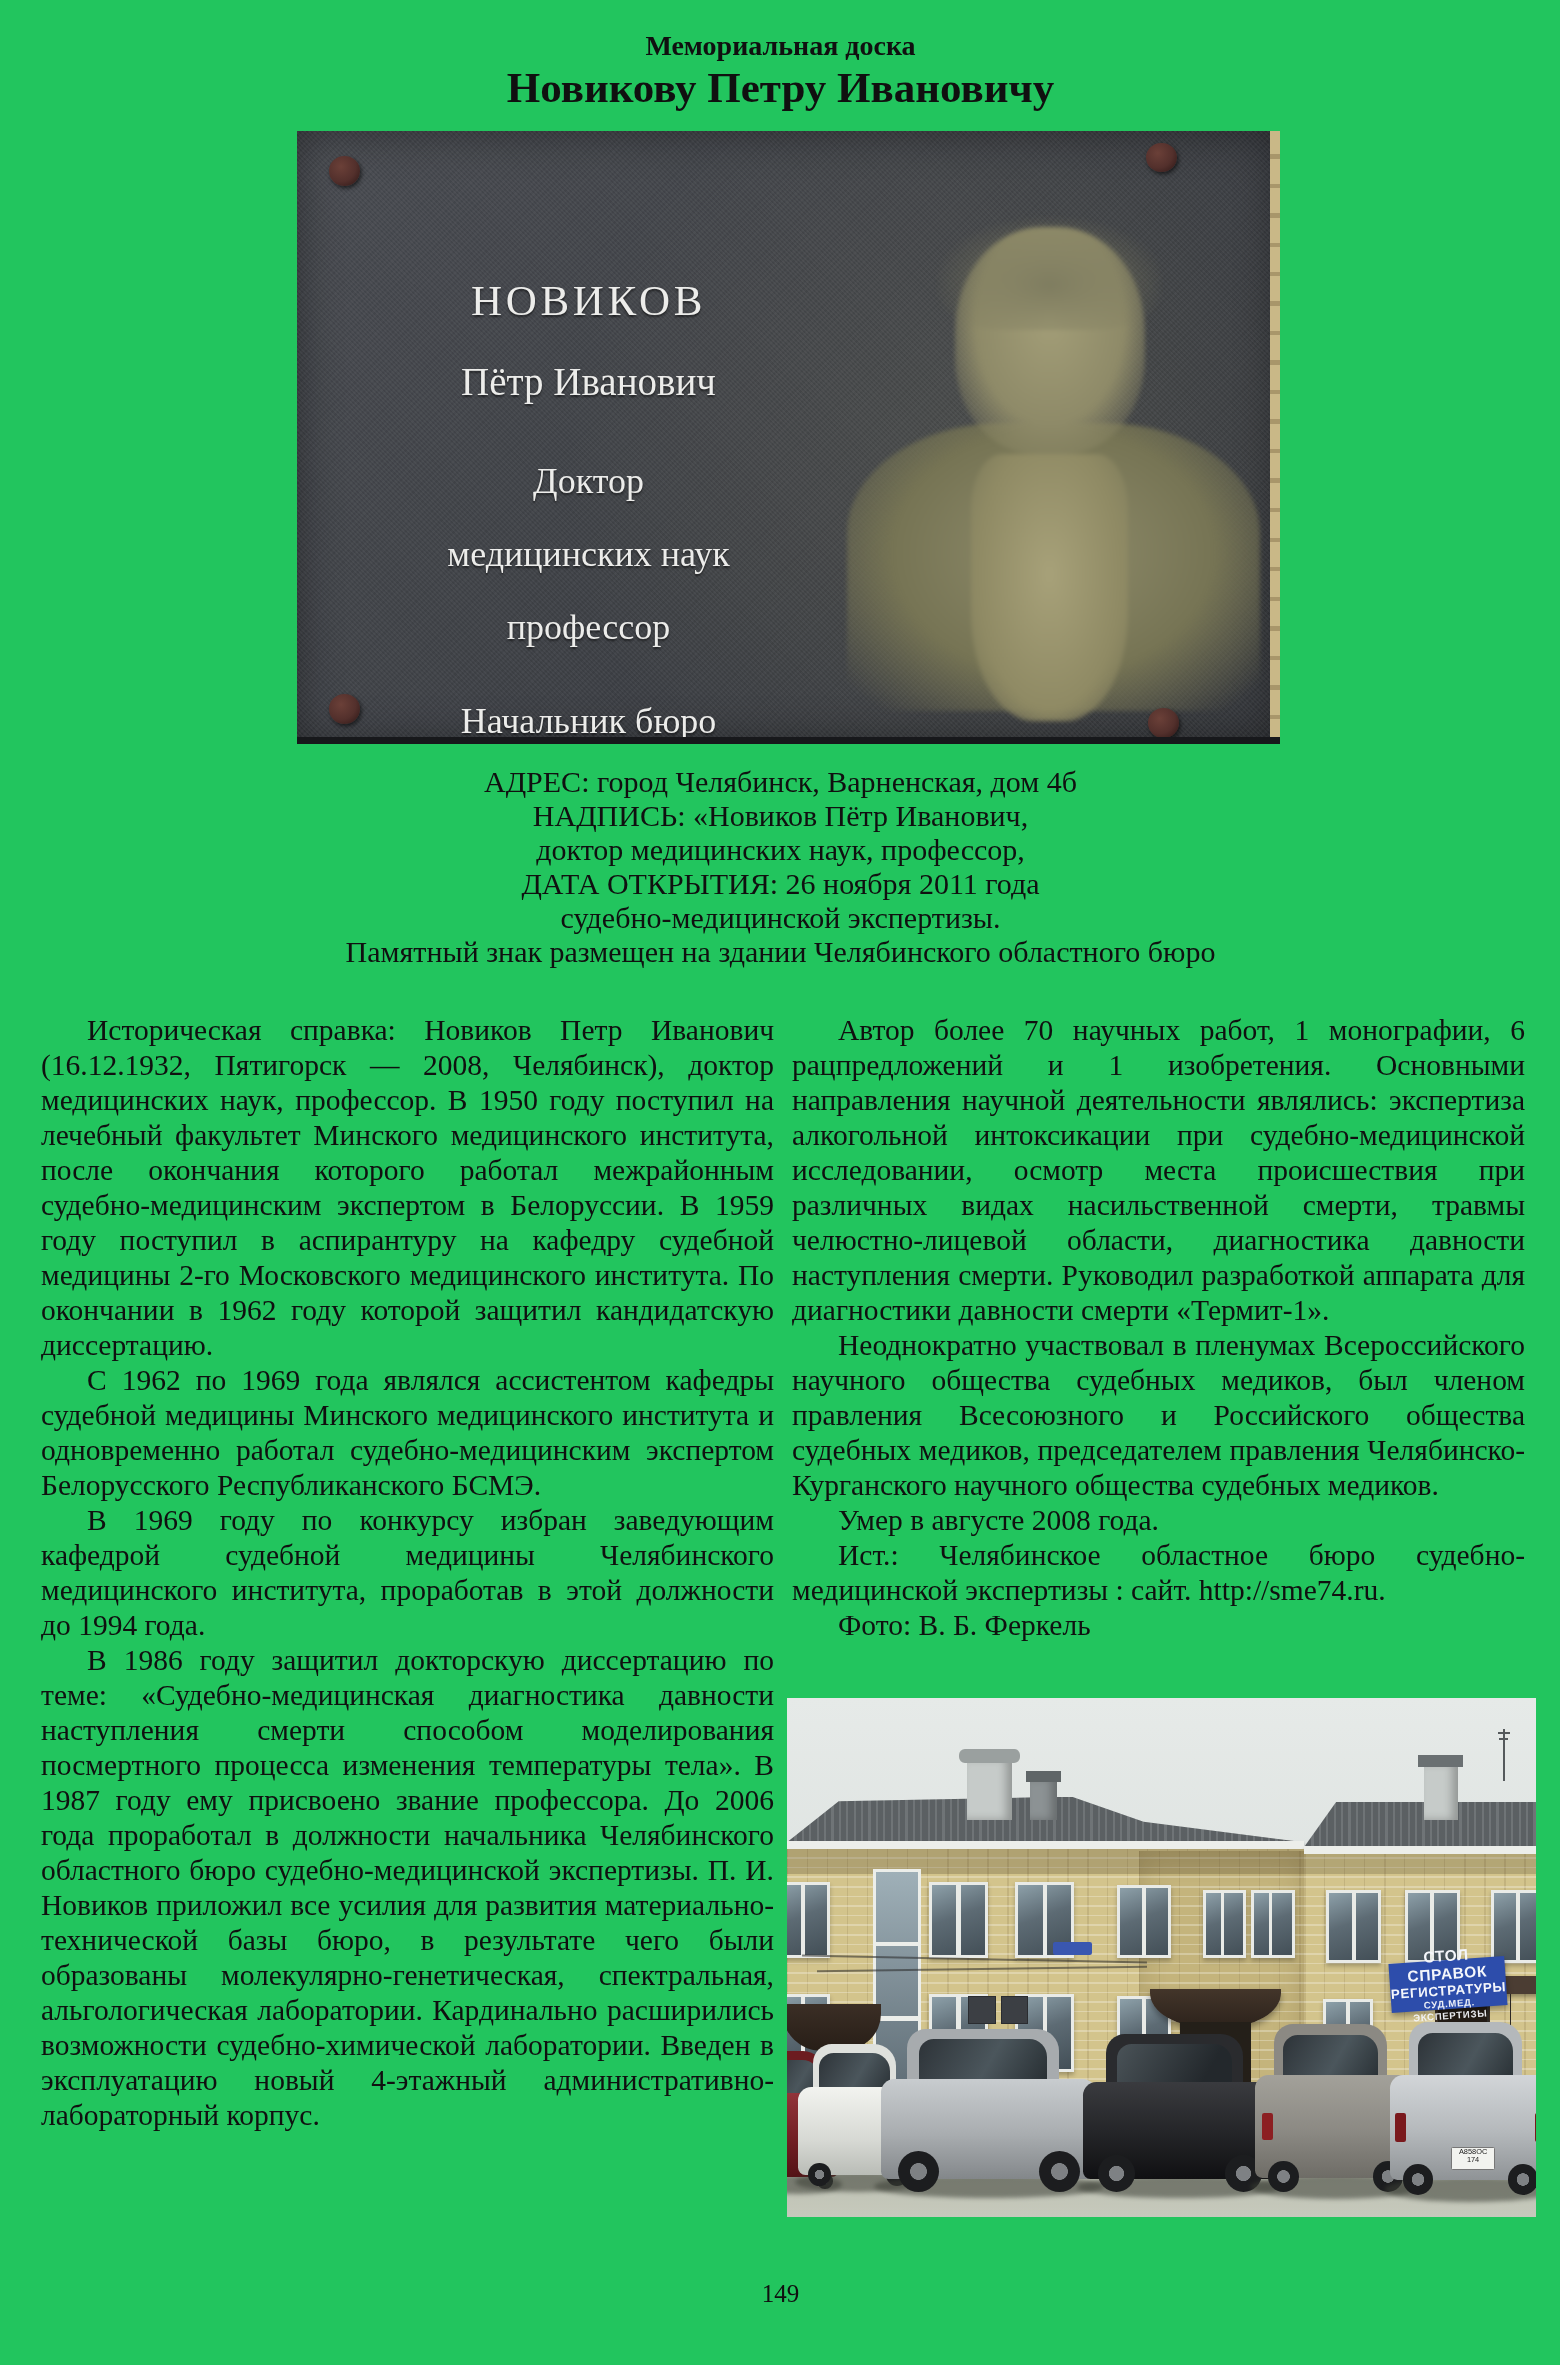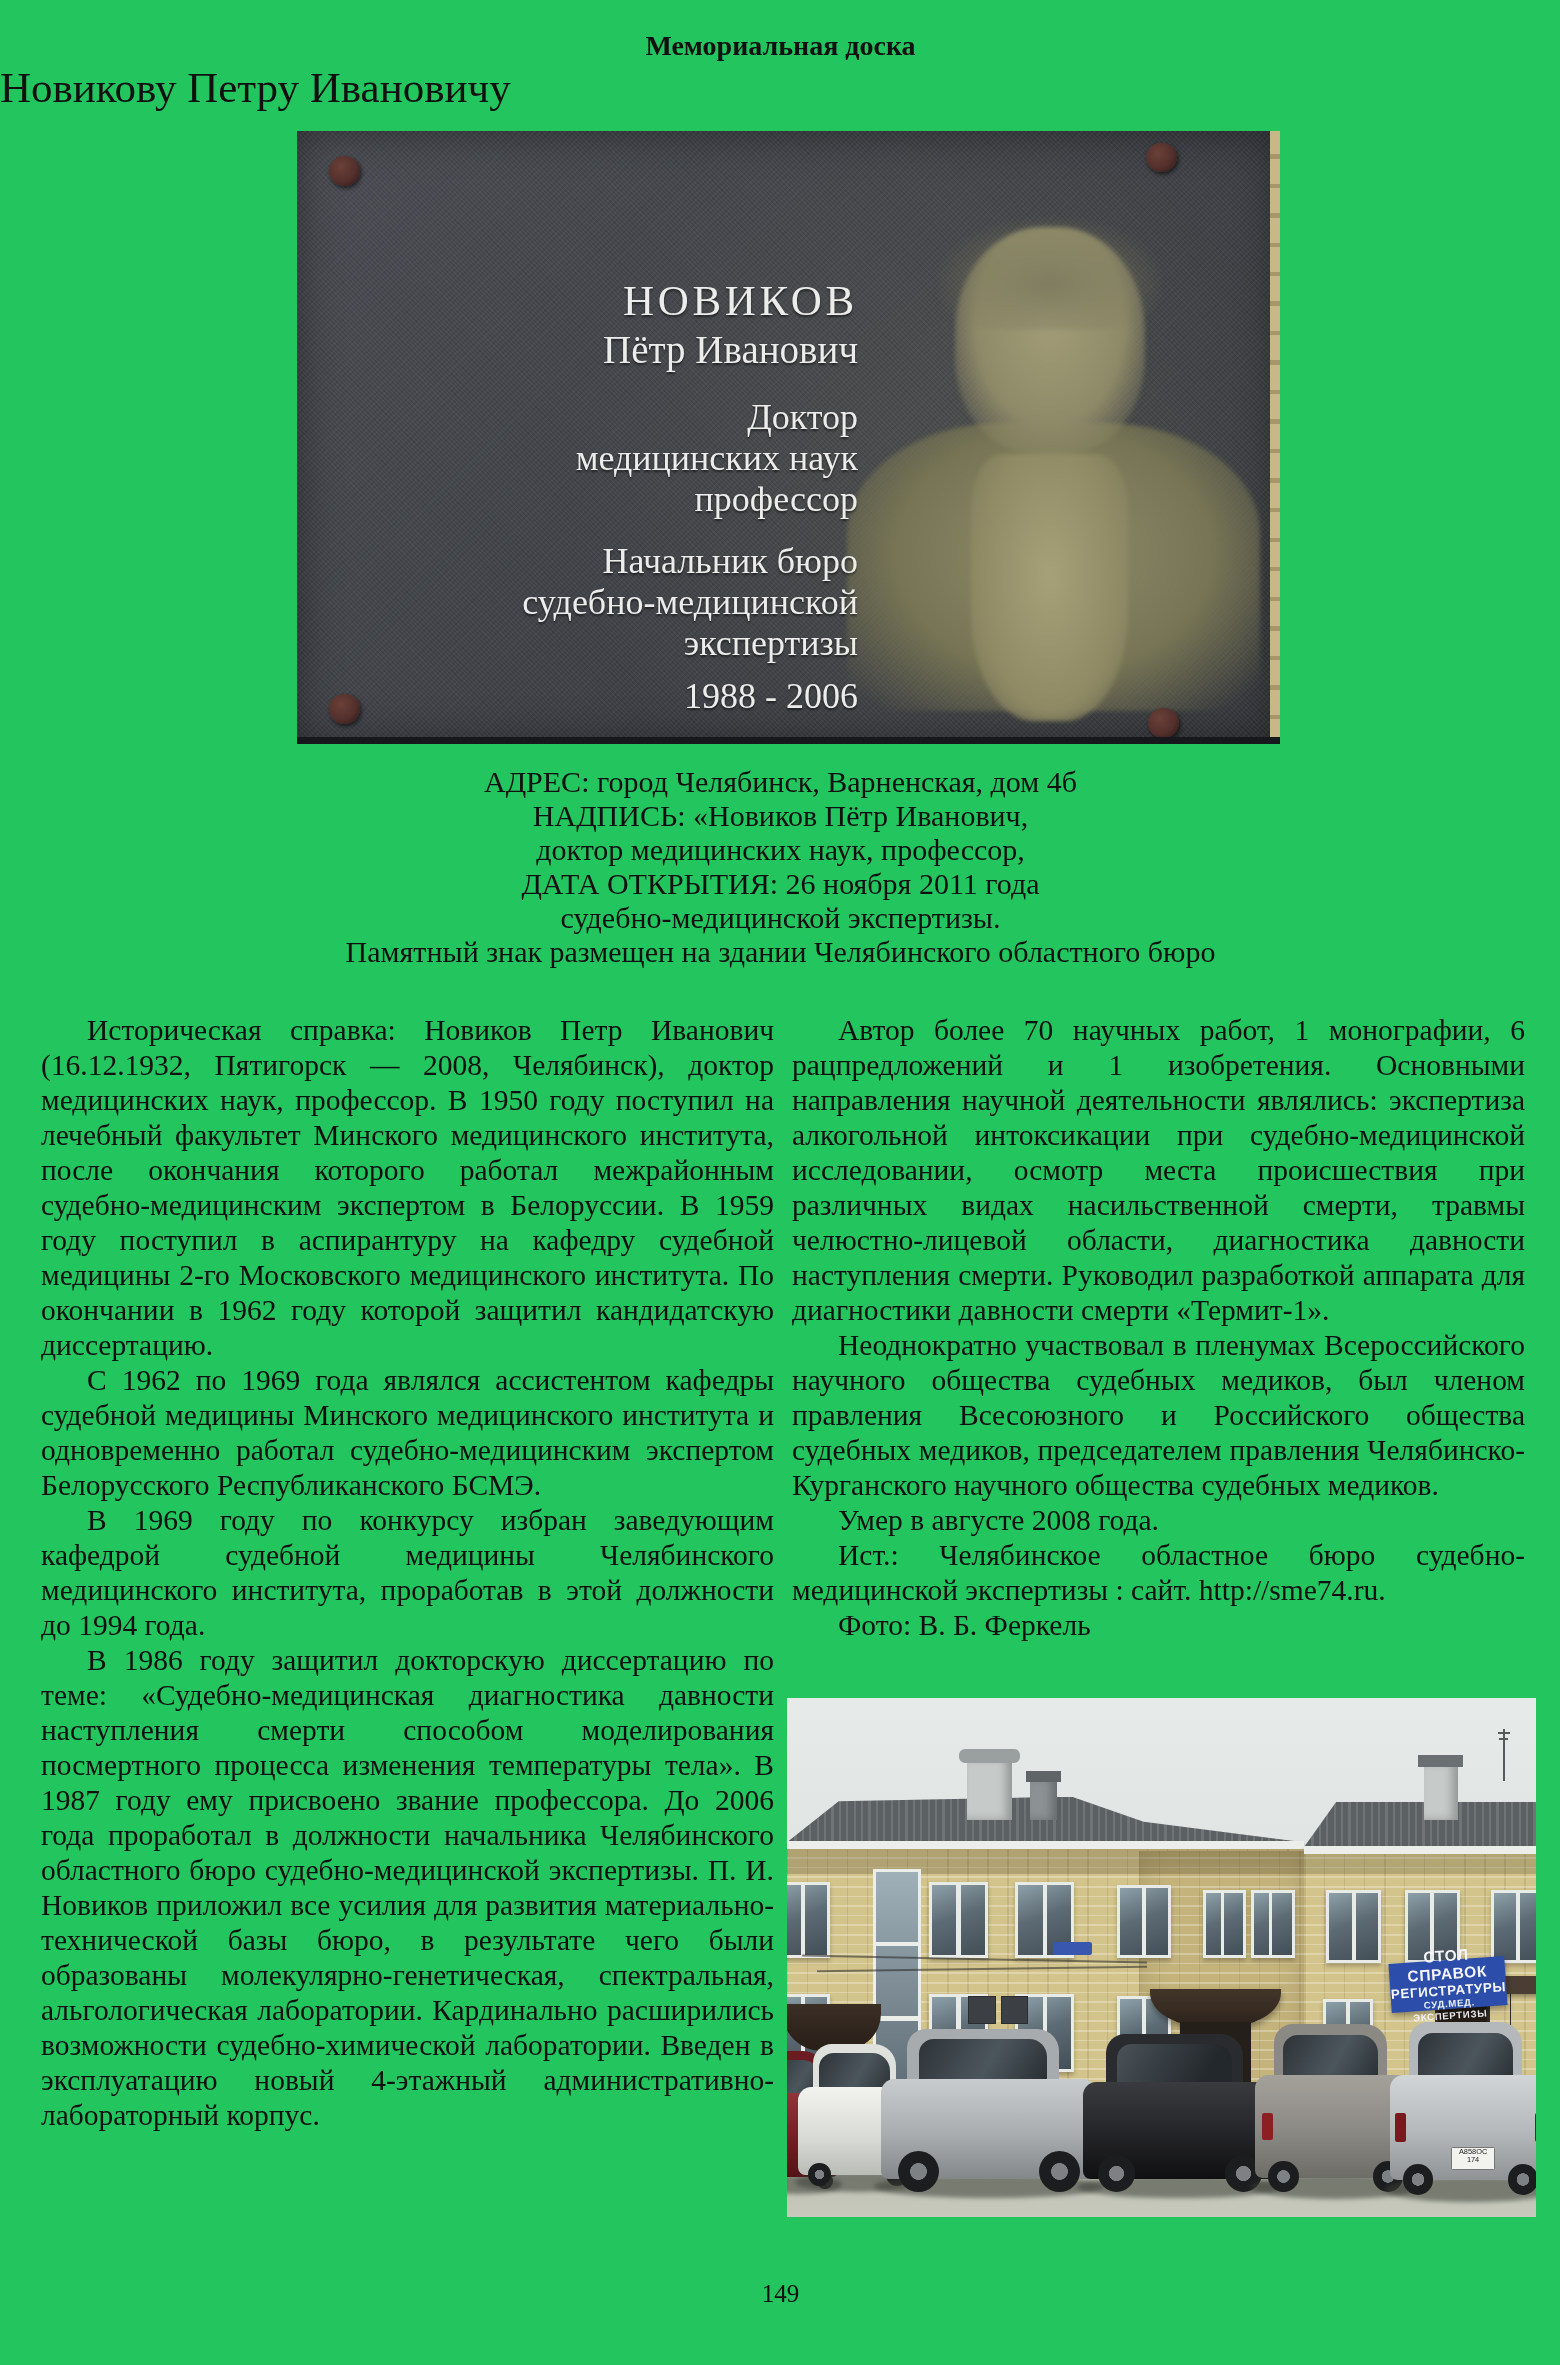--- a/index.html
+++ b/index.html
@@ -2,45 +2,45 @@
 <html lang="ru" style="font-size:11.8px"><head>
 <meta charset="utf-8">
 <style>
   html,body{margin:0;padding:0;background:#ffffff;}
   .page{position:relative;width:1561px;height:2366px;background:#22c55e;
         font-family:"Liberation Serif", serif;color:#101010;overflow:hidden;}
 
   
   .kicker{position:absolute;top:29.5px;left:0;width:100%;text-align:center;
           font-size:28px;font-weight:bold;}
-  .title{position:absolute;top:63px;left:0;width:100%;text-align:left;
-         font-size:43px;font-weight:normal;}
+  .title{position:absolute;top:63px;left:0;width:100%;text-align:center;
+         font-size:43px;font-weight:bold;}
 
   
   .plaque{position:absolute;left:297px;top:131px;width:983px;height:613px;
           background:#3e4147;overflow:hidden;
           background-image:
             radial-gradient(circle at 70% 55%, rgba(170,168,130,0.14), rgba(0,0,0,0) 55%),
             linear-gradient(135deg, rgba(255,255,255,0.06), rgba(0,0,0,0.18));
           box-shadow:inset 0 0 44px rgba(0,0,0,0.45);}
   .plaque-noise{position:absolute;inset:0;opacity:.5;
           background-image:repeating-linear-gradient(45deg, rgba(255,255,255,0.05) 0 1.5px, rgba(0,0,0,0.05) 1.5px 3px),
                            repeating-linear-gradient(-45deg, rgba(255,255,255,0.04) 0 2.2px, rgba(0,0,0,0.04) 2.2px 4.4px);}
   .brick-strip{position:absolute;right:0;top:0;width:10.3px;height:100%;
           background:repeating-linear-gradient(0deg,#c9b887 0 25px,#a8966a 25px 29.5px);}
   .plaque-bottom-edge{position:absolute;left:0;bottom:0;width:100%;height:7.4px;background:#17181b;}
   .screw{position:absolute;width:31px;height:29.5px;border-radius:50%;
          background:radial-gradient(circle at 38% 35%, #6b4038, #53302c 55%, #2e1817 95%);
          box-shadow:1.5px 2.2px 4.4px rgba(0,0,0,0.6);}
   .screw.tl{left:32px;top:25px;} .screw.tr{left:849px;top:11.8px;}
   .screw.bl{left:32px;top:563px;} .screw.br{left:851px;top:577px;}
   .plaque-text{position:absolute;left:22px;top:0;width:539px;height:100%;
-         display:flex;flex-direction:column;align-items:flex-end;
+         display:flex;flex-direction:column;align-items:center;
          padding-top:146px;box-sizing:border-box;color:#ececea;
-         text-shadow:0 1.5px 2.2px rgba(0,0,0,0.55);}
+         text-shadow:0 1.5px 2.2px rgba(0,0,0,0.55);gap:32px;}
   .pl-line{font-size:36px;line-height:41px;white-space:nowrap;}
   .pl-surname{font-size:43px;line-height:47px;letter-spacing:3.7px;}
   .pl-patronymic{font-size:39px;line-height:44px;margin-top:4.4px;}
   .gap-a{margin-top:25px;} .gap-b{margin-top:20.7px;} .gap-c{margin-top:11.8px;}
   .pl-wide{white-space:nowrap;}
   
   .portrait{position:absolute;left:56%;top:14%;width:42%;height:84%;filter:blur(2.2px);}
   .p-head{position:absolute;left:26%;top:2%;width:46%;height:44%;border-radius:46% 46% 42% 42%;
           background:radial-gradient(ellipse at 50% 42%, #a29d77 0%, #8e8a68 55%, rgba(62,65,71,0) 88%);}
   .p-hair{position:absolute;left:22%;top:0%;width:54%;height:22%;border-radius:50% 50% 30% 30%;

